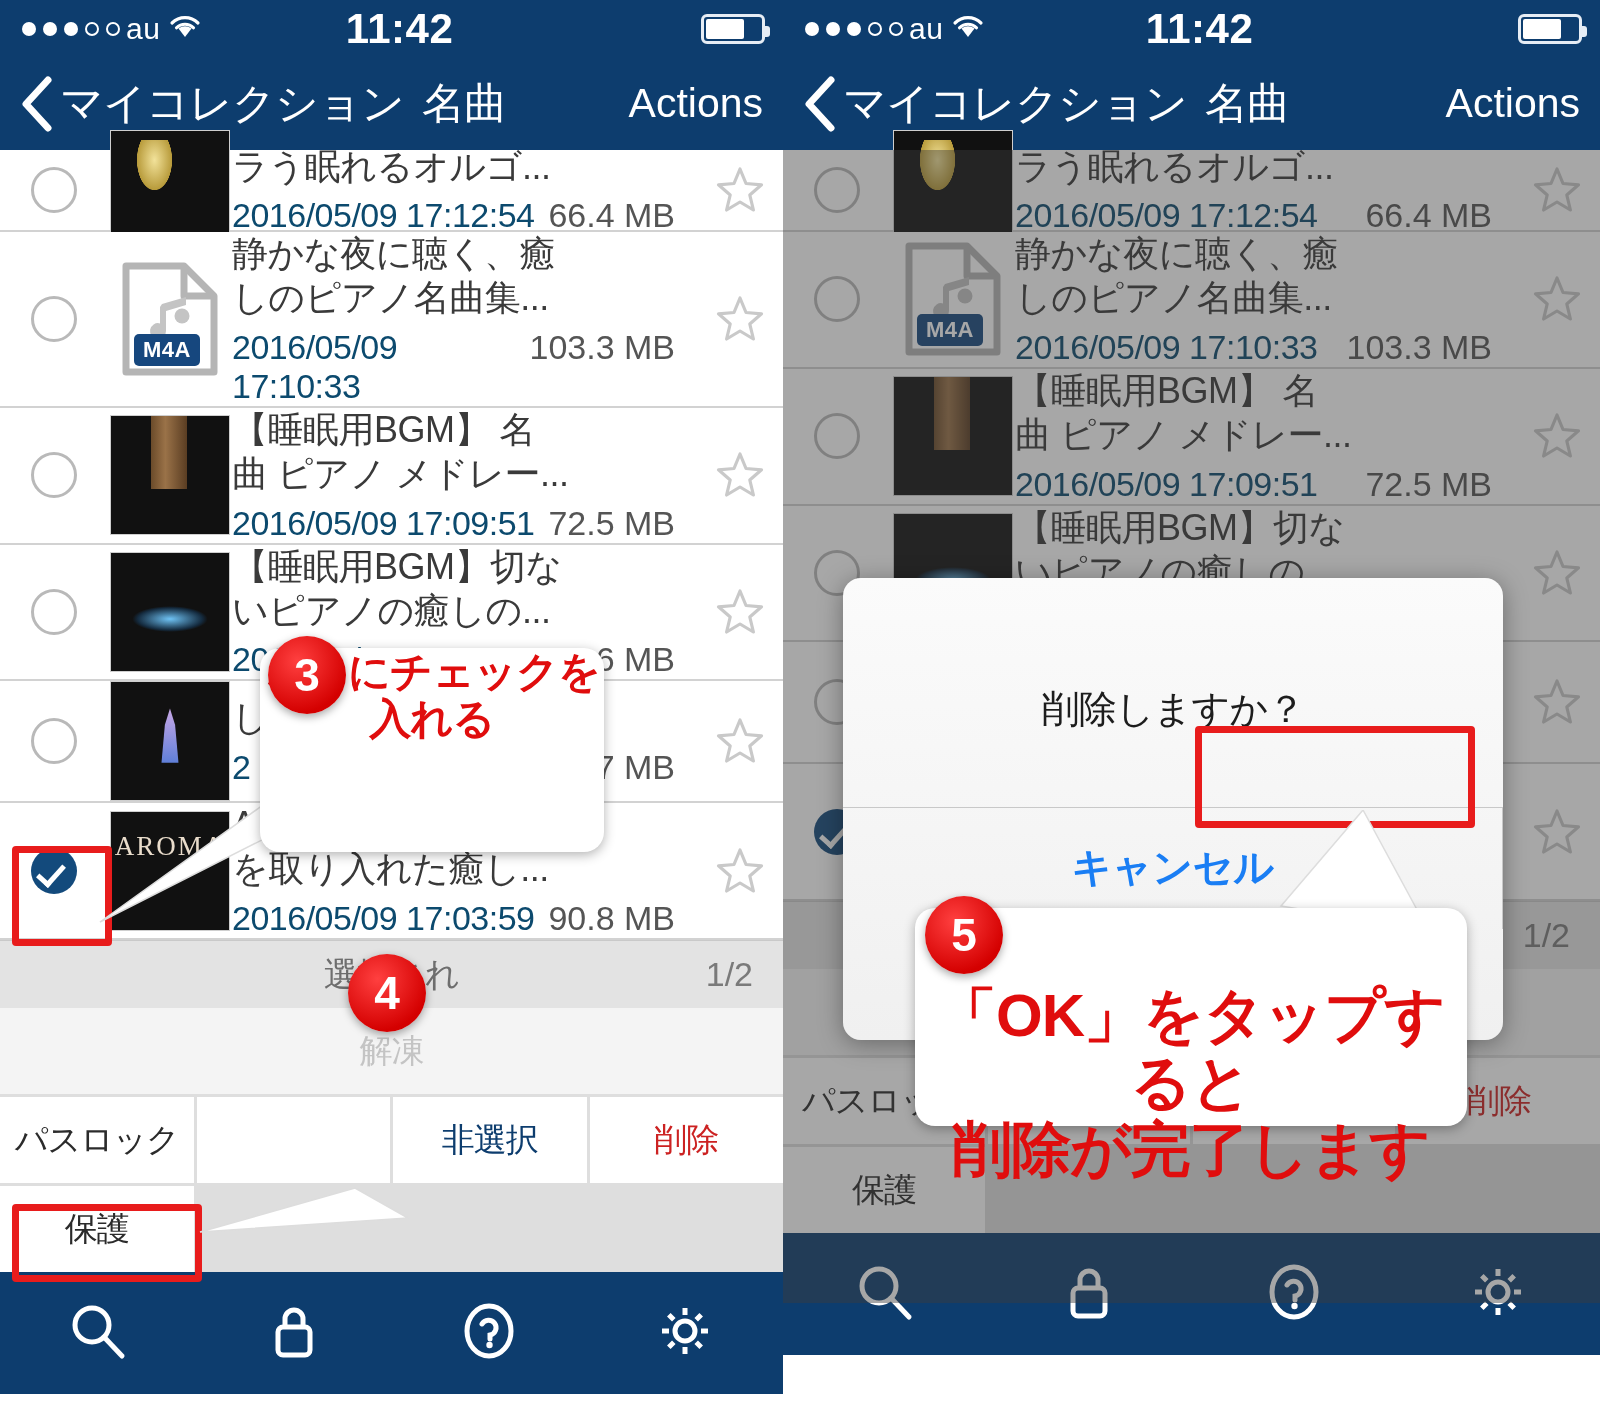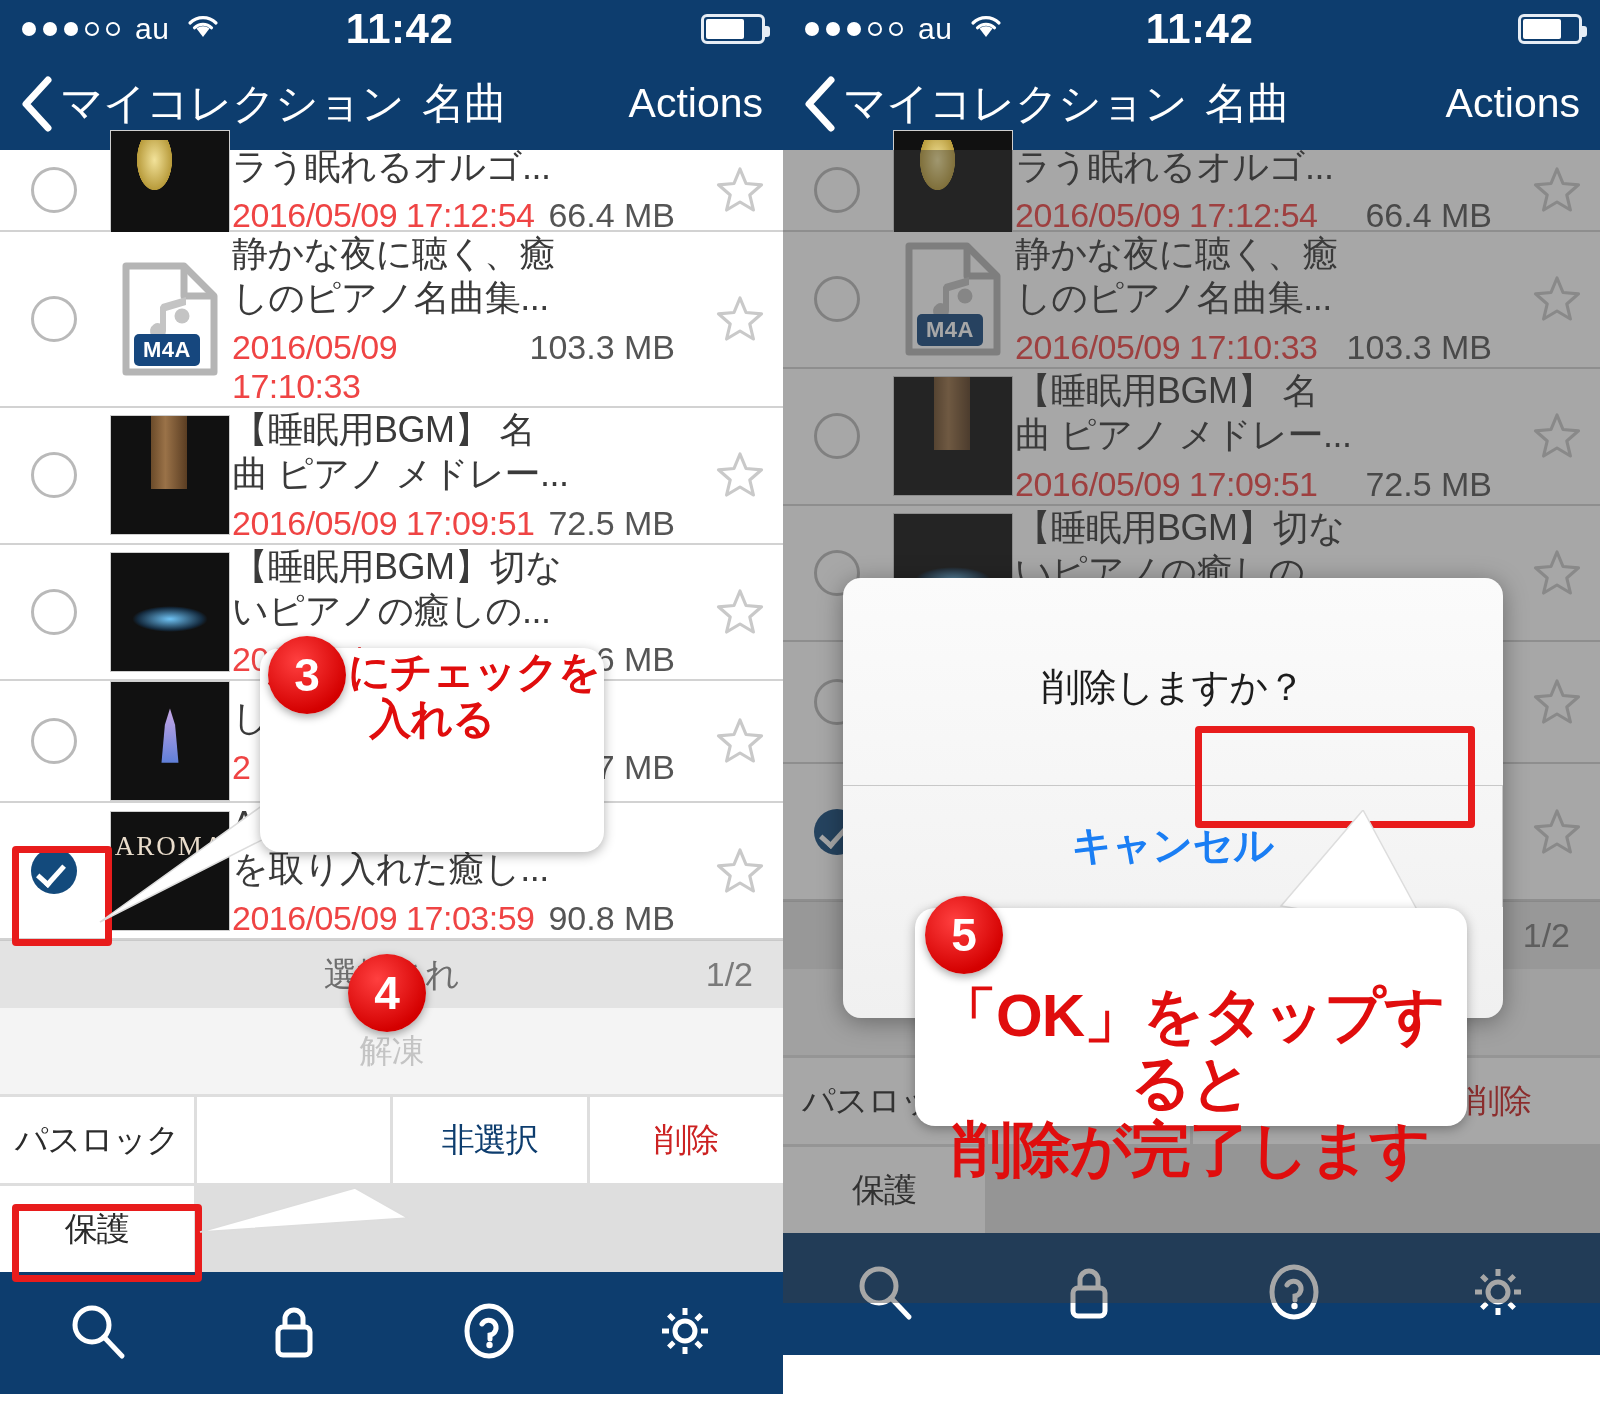--- a/index.html
+++ b/index.html
@@ -10,21 +10,21 @@
 
   .phone { position:relative; width:783px; height:1425px; overflow:hidden; background:#fff; }
   .phone.right { width:817px; }
 
   
   .statusbar {
     position:relative; height:57px; background:#0d3d6e;
     display:flex; align-items:center; color:#fff;
     font-size:30px; letter-spacing:.5px;
   }
-  .sb-left { display:flex; align-items:center; gap:9px; padding-left:22px; }
+  .sb-left { display:flex; align-items:center; padding-left:22px; }
   .dots { display:flex; gap:7px; align-items:center; }
   .dot { width:14px; height:14px; border-radius:50%; background:#fff; }
   .dot.hollow { background:transparent; border:2.5px solid #fff; }
   .carrier { font-size:30px; margin-left:6px; }
   .wifi { margin-left:8px; display:block; }
   .sb-time { position:absolute; left:16px; right:0; text-align:center; font-size:42px; font-weight:600; pointer-events:none; }
   .sb-right { margin-left:auto; padding-right:18px; display:flex; align-items:center; }
   .batt { position:relative; width:64px; height:30px; border:3px solid #e6edf5; border-radius:6px; }
   .batt i { position:absolute; left:2px; top:2px; bottom:2px; width:66%; background:#fff; border-radius:2px; display:block; }
   .batt:after { content:""; position:absolute; right:-8px; top:9px; width:5px; height:11px; background:#e6edf5; border-radius:0 3px 3px 0; }
@@ -47,21 +47,21 @@
   .circle.checked { border:none; background:#134a7c; position:relative; }
   .circle.checked:after {
     content:""; position:absolute; left:12px; top:11px; width:11px; height:22px;
     border:solid #fff; border-width:0 5px 5px 0; transform:rotate(42deg);
   }
   .thumb { width:124px; flex:none; display:flex; justify-content:center; }
   .thumb .img { width:120px; height:120px; background:#111; border:1px solid #cfcfcf; overflow:hidden; position:relative; }
   .meta { flex:1; min-width:0; padding-right:8px; }
   .title { font-size:36px; color:#3a3a3a; line-height:1.22; letter-spacing:-0.5px; }
   .sub { display:flex; align-items:baseline; margin-top:8px; }
-  .date { font-size:34px; color:#ef4444; letter-spacing:-0.5px; }
+  .date { font-size:34px; color:#0c4a6e; letter-spacing:-0.5px; }
   .size { font-size:34px; color:#555; margin-left:auto; padding-right:14px; white-space:nowrap; }
   .star { width:86px; flex:none; display:flex; justify-content:center; align-items:center; }
 
   
   .tn-forest  { background:linear-gradient(180deg,#6f8f3a 0%,#4e7c2a 45%,#26521a 72%,#000 74%,#000 100%); }
   .tn-forest:after{content:"";position:absolute;left:22%;top:8%;width:30%;height:42%;background:radial-gradient(ellipse at 50% 40%,#f2e29a,#b89b3b 70%,transparent 72%);}
   .tn-tree    { background:linear-gradient(180deg,#8fd06a 0%,#5aa83f 30%,#7dc75b 60%,#bfe5a0 100%); }
   .tn-tree:after{content:"";position:absolute;left:34%;top:0;width:30%;height:62%;background:linear-gradient(90deg,#6b4b2a,#9a7248 40%,#5a3d22);}
   .tn-night   { background:linear-gradient(180deg,#05132e 0%,#0a2f6e 35%,#123f86 52%,#061026 72%,#000 100%); }
   .tn-night:after{content:"";position:absolute;left:18%;top:45%;width:64%;height:22%;background:radial-gradient(ellipse,#6fc3f5 0%,rgba(30,120,200,.25) 60%,transparent 70%);}
@@ -92,21 +92,21 @@
   
   .tabbar { background:#0d3d6e; height:122px; display:flex; align-items:center; }
   .tab { flex:1; display:flex; justify-content:center; align-items:center; }
 
   
   .dim { position:absolute; left:0; right:0; background:rgba(60,60,60,.45); pointer-events:none; }
 
   
   .alert { position:absolute; background:linear-gradient(180deg,#fbfbfb,#f0f0f0);
            border-radius:18px; box-shadow:0 4px 24px rgba(0,0,0,.35); overflow:hidden; }
-  .alert .msg { text-align:center; font-size:38px; color:#1d1d1d; padding:84px 20px 72px; letter-spacing:-1px;}
+  .alert .msg { text-align:center; font-size:38px; color:#1d1d1d; padding:106px 20px 72px; letter-spacing:-1px;}
   .alert .btns { display:flex; border-top:1.5px solid #c8c8c8;flex-direction:column; }
   .alert .abtn { flex:1; text-align:center; font-size:40px; color:#1a7ef4; padding:32px 0 34px; letter-spacing:-0.5px;}
   .alert .abtn.cancel { font-weight:bold; border-right:1.5px solid #c8c8c8; }
 
   
   .hilite { position:absolute; border:7px solid #e81c1c; border-radius:4px; box-sizing:border-box; }
   .callout { position:absolute; background:#fff; border-radius:20px;
              box-shadow:0 3px 12px rgba(0,0,0,.3); }
   .callout .ctext { color:#e00d0d; font-weight:bold; text-align:center;
                     line-height:1.12; letter-spacing:-1px; white-space:pre-line; }

